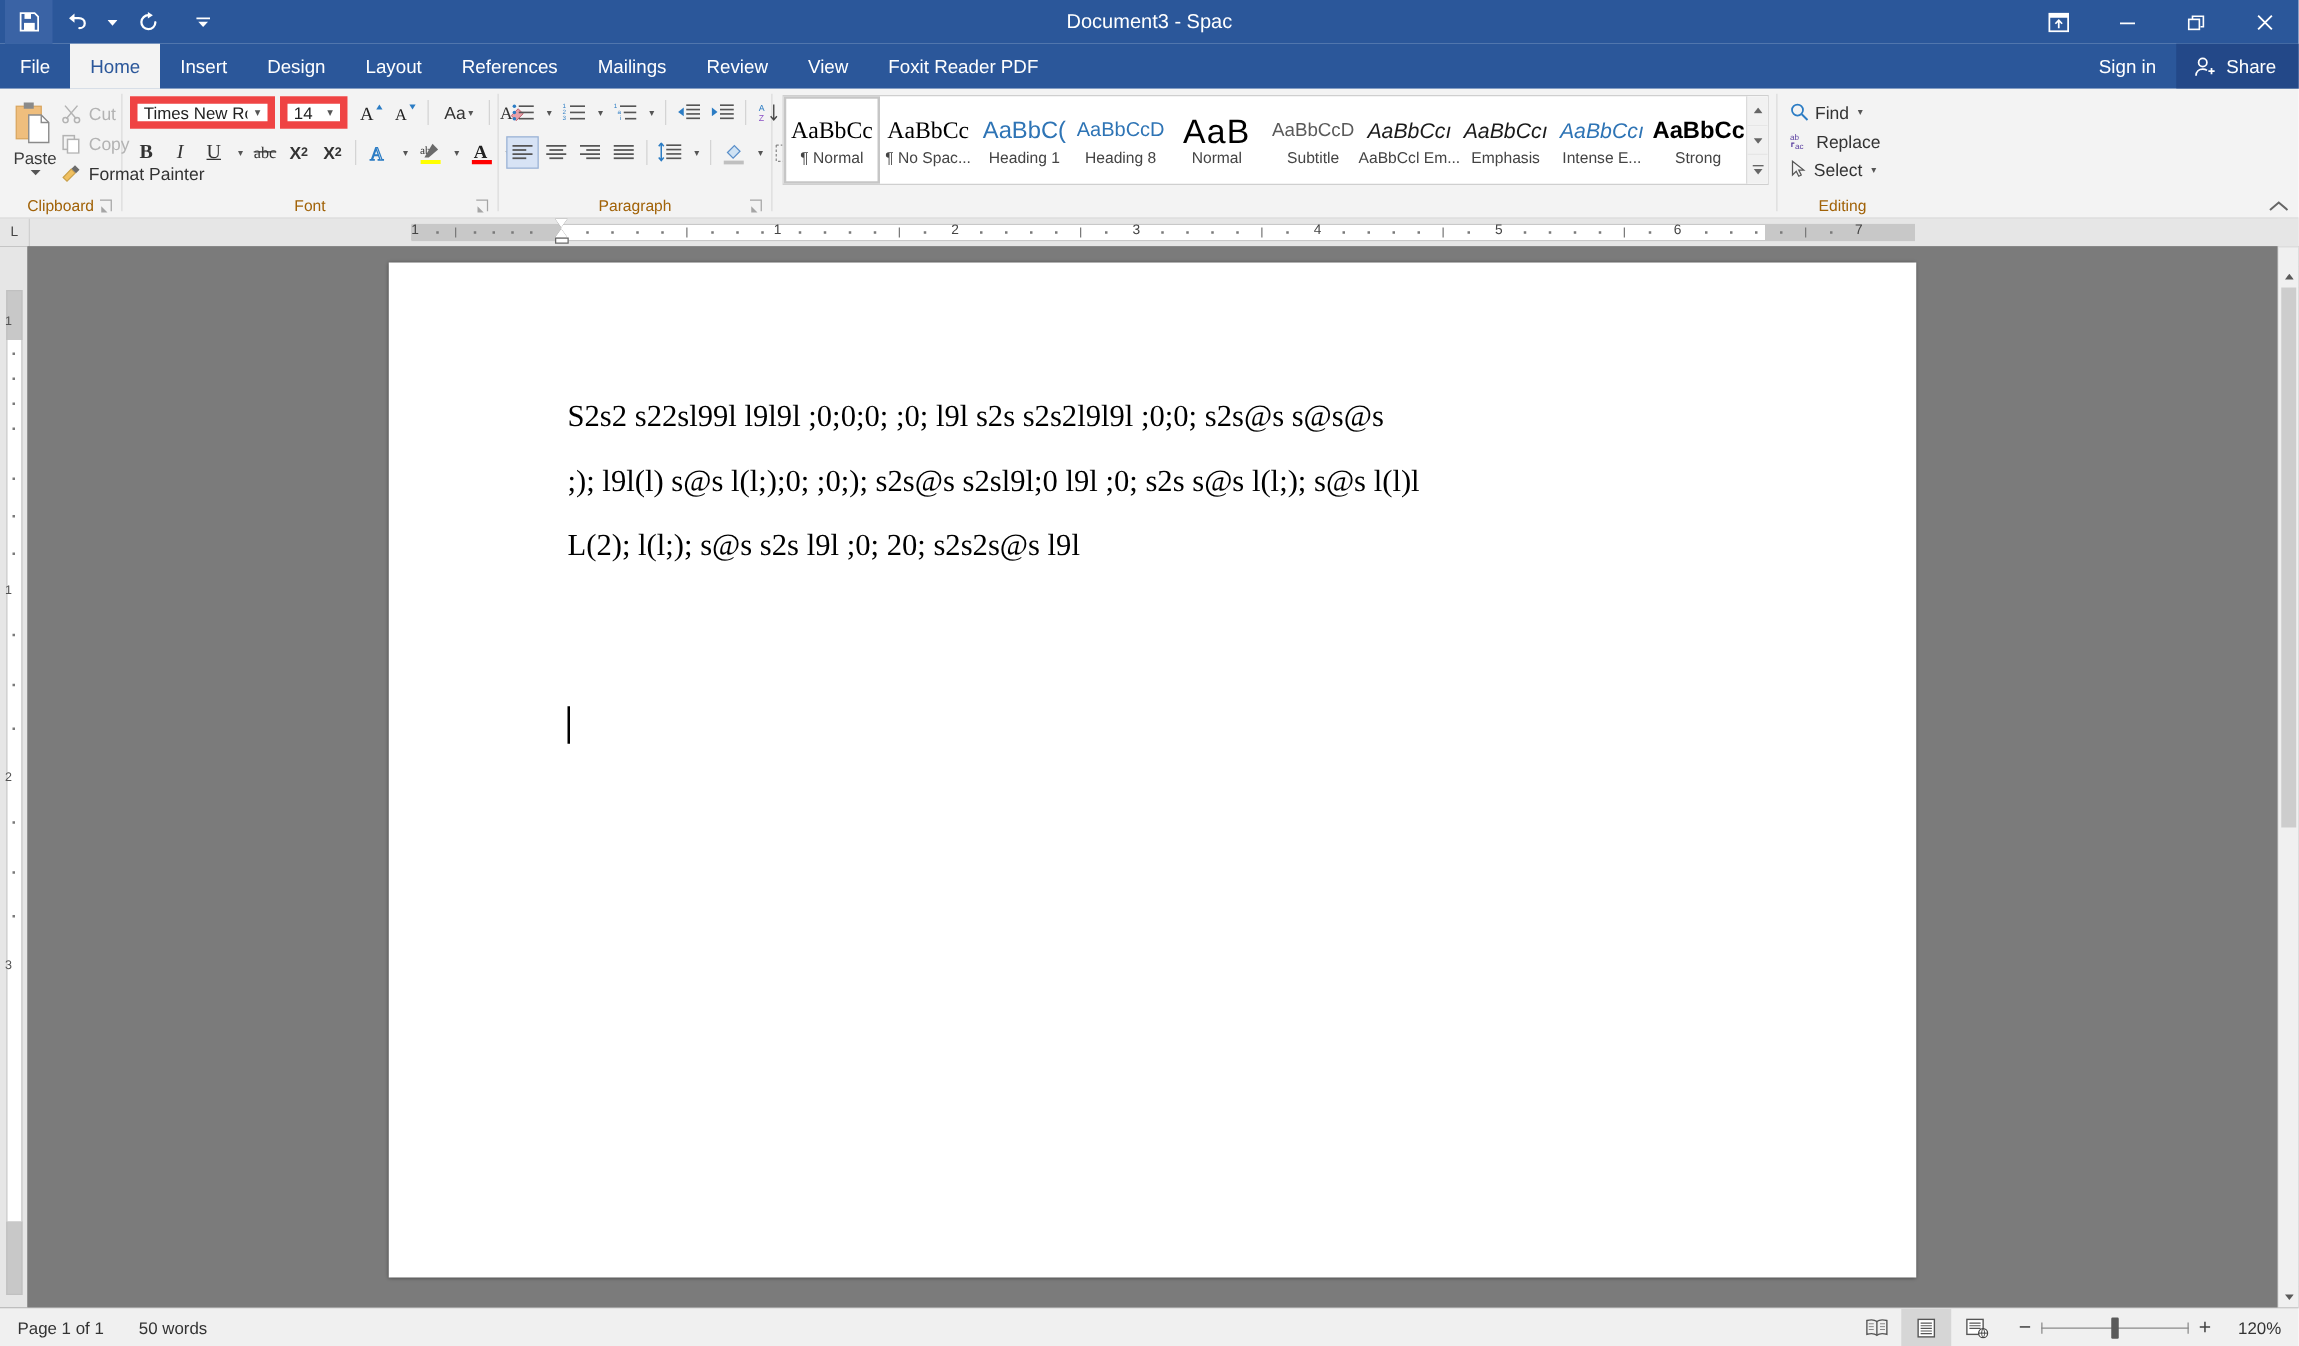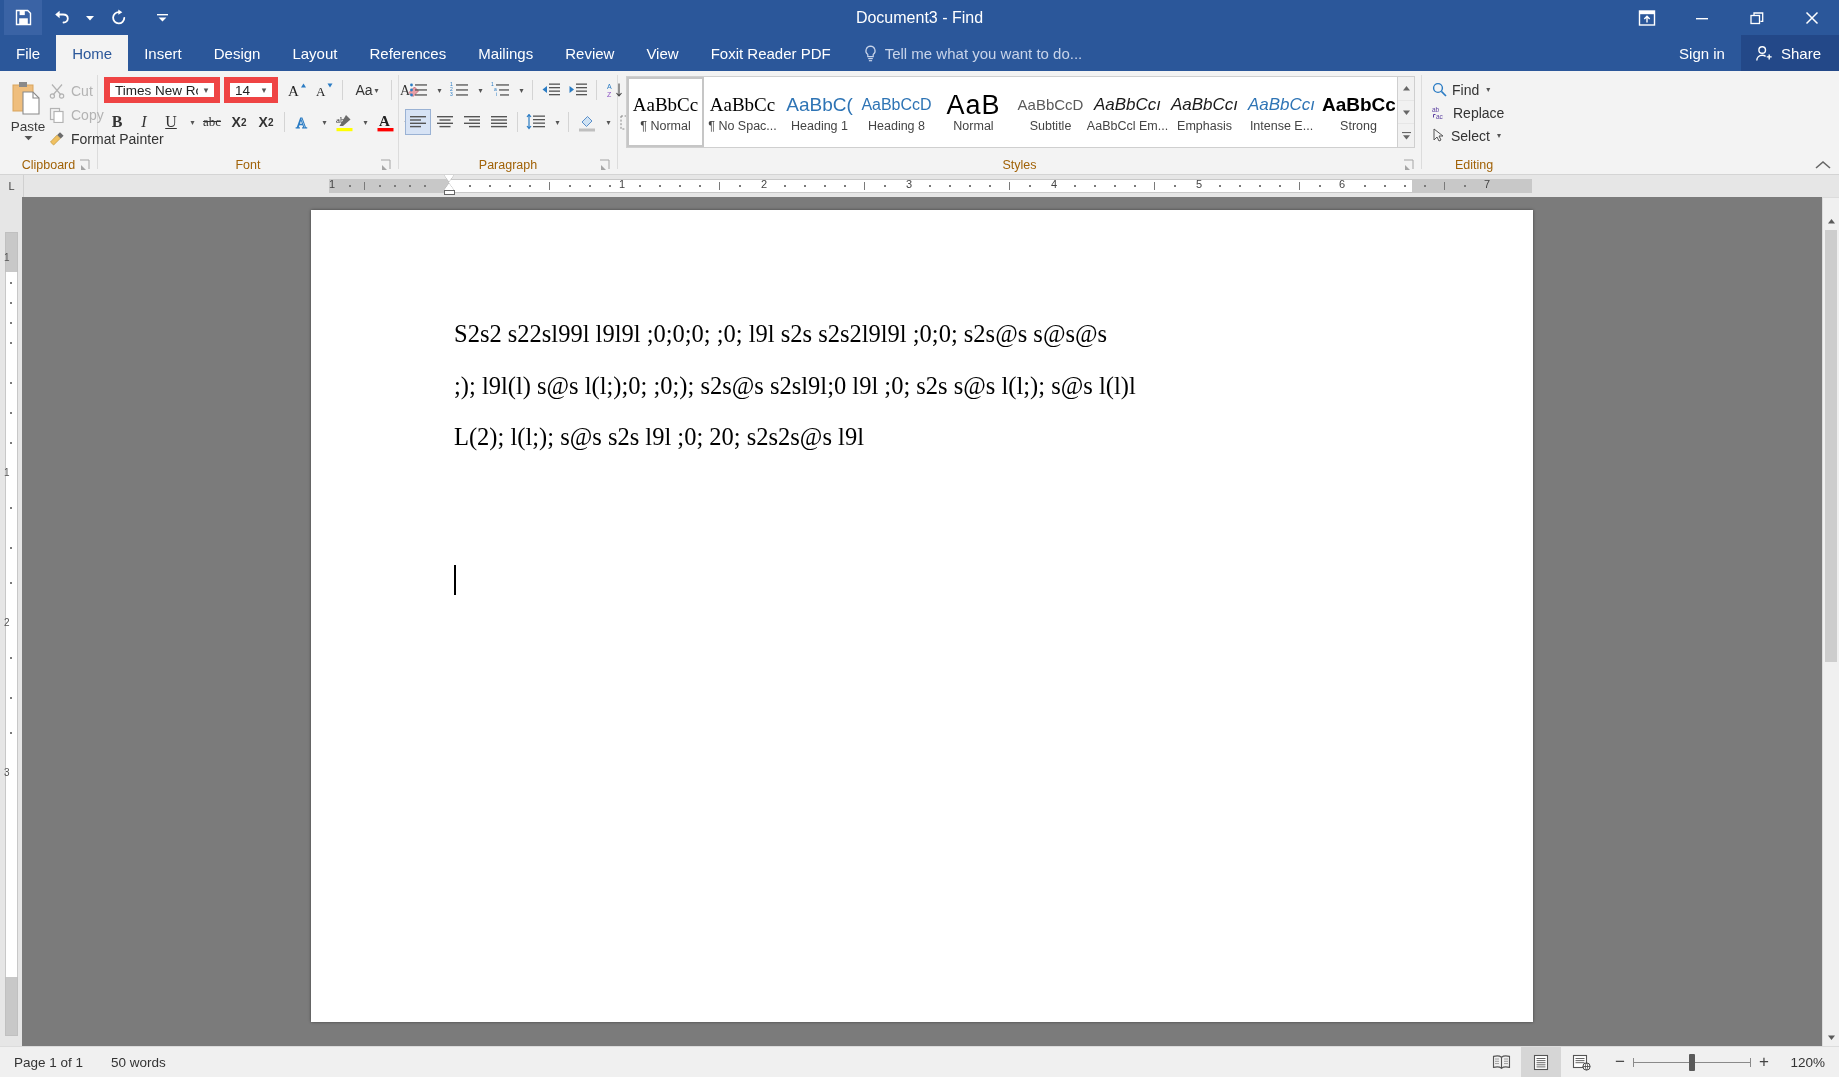--- a/index.html
+++ b/index.html
@@ -291,21 +291,21 @@
         <path d="M8.3 0.6v5.2l4-2.6z" fill="#fff"></path>
       </svg>
     </div>
     <div class="qat-btn qat-sm" style="margin-left:14px">
       <svg class="ico" width="11" height="10" viewBox="0 0 11 10">
         <rect x="0" y="1" width="11" height="1.4" fill="#fff"></rect>
         <path d="M1.6 4.4h7.8L5.5 8.6z" fill="#fff"></path>
       </svg>
     </div>
   </div>
-  <div class="title-text">Document3 - Find</div>
+  <div class="title-text">Document3 - Spac</div>
   <div class="wincontrols">
     <div class="wc-btn">
       <svg class="ico" width="18" height="18" viewBox="0 0 18 18">
         <rect x="1.5" y="2" width="15" height="14" fill="none" stroke="#fff" stroke-width="1.4"></rect>
         <rect x="1.5" y="2" width="15" height="3.2" fill="#fff"></rect>
         <path d="M9 13.5V7.5M6.3 10 9 7.2 11.7 10" fill="none" stroke="#fff" stroke-width="1.4"></path>
       </svg>
     </div>
     <div class="wc-btn">
       <svg class="ico" width="16" height="16" viewBox="0 0 16 16">
@@ -330,28 +330,20 @@
   <div class="tab">File</div>
   <div class="tab active">Home</div>
   <div class="tab">Insert</div>
   <div class="tab">Design</div>
   <div class="tab">Layout</div>
   <div class="tab">References</div>
   <div class="tab">Mailings</div>
   <div class="tab">Review</div>
   <div class="tab">View</div>
   <div class="tab">Foxit Reader PDF</div>
-  <div class="tellme">
-    <svg class="ico" width="15" height="17" viewBox="0 0 15 17">
-      <path d="M7.5 1.2a4.6 4.6 0 0 0-2.7 8.3v2.1h5.4V9.5A4.6 4.6 0 0 0 7.5 1.2z" fill="none" stroke="#c8d4ea" stroke-width="1.2"></path>
-      <rect x="5.2" y="13" width="4.6" height="1.2" fill="#c8d4ea"></rect>
-      <rect x="5.9" y="15.1" width="3.2" height="1.2" fill="#c8d4ea"></rect>
-    </svg>
-    <span>Tell me what you want to do...</span>
-  </div>
   <div class="signin-wrap">
     <div class="signin">Sign in</div>
     <div class="share">
       <svg class="ico" width="19" height="17" viewBox="0 0 19 17">
         <circle cx="7.2" cy="5" r="3.3" fill="none" stroke="#fff" stroke-width="1.4"></circle>
         <path d="M1.8 15.5c0-3.2 2.4-5.2 5.4-5.2 1.3 0 2.5.4 3.4 1" fill="none" stroke="#fff" stroke-width="1.4"></path>
         <path d="M14.2 9.4v5M11.7 11.9h5" stroke="#fff" stroke-width="1.4"></path>
       </svg>
       <span>Share</span>
     </div>
@@ -708,25 +700,20 @@
               </svg>
           </div>
           <div class="gs-btn" style="border-bottom:none">
             <svg width="9" height="8" viewBox="0 0 9 8">
               <rect x="0" y="0" width="9" height="1.1" fill="#666"></rect>
                 <path d="M4.5 7.5 1 3.2h7z" fill="#666"></path>
             </svg>
           </div>
         </div>
       </div>
-    </div>
-    <div class="group-label">Styles<svg class="dlg-launcher" viewBox="0 0 13 13">
-        <path d="M1 1h9v9" fill="none" stroke="#666" stroke-width="1"></path>
-        <path d="M2 11h5L2 6z" fill="#666"></path>
-      </svg>
     </div>
   </div>
   <div class="group-sep"></div>
 
   <div class="group editing">
     <div class="group-body" style="flex-direction:column;padding-top:7px">
       <div class="edit-item">
         <svg class="ico" width="15" height="15" viewBox="0 0 15 15">
           <circle cx="6" cy="6" r="4.4" fill="none" stroke="#2b7cc4" stroke-width="1.4"></circle>
           <path d="M9.4 9.4 14 14" stroke="#2b7cc4" stroke-width="1.6"></path>

